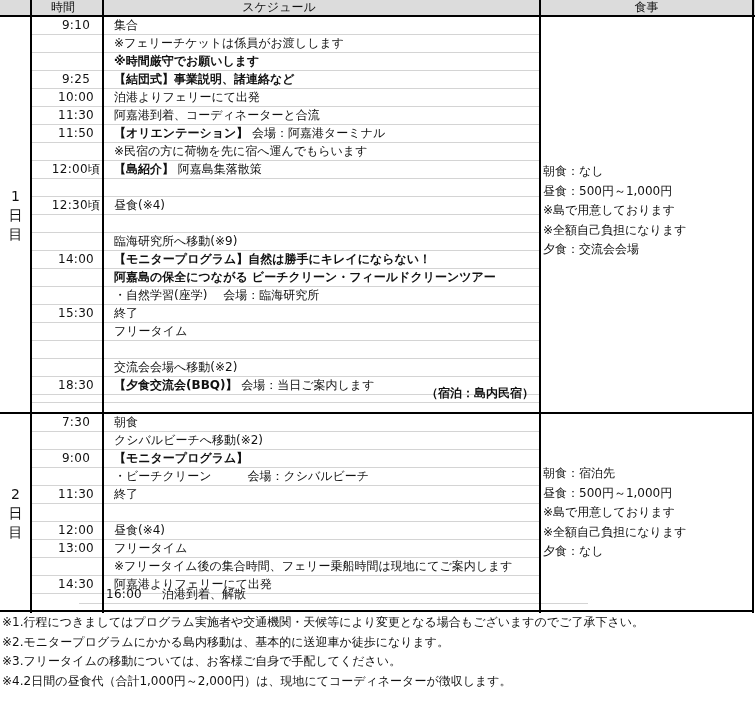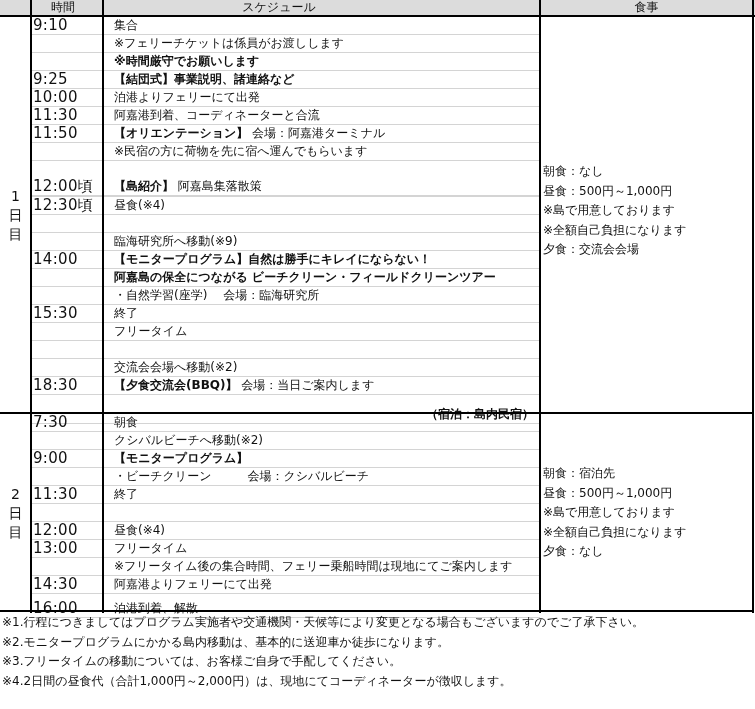--- a/index.html
+++ b/index.html
@@ -26,21 +26,21 @@
       position: absolute; left: 0; width: 31px;
       display: flex; flex-direction: column; align-items: center; justify-content: center;
       font-size: 14px; line-height: 19px;
     }
     .row {
       position: absolute; left: 31px; width: 509px; height: 18px;
       border-bottom: 1px solid #d4d4d4; box-sizing: border-box;
     }
     .time {
       position: absolute; left: 2px; width: 86px; height: 17px; line-height: 17px;
-      font-size: 15px; letter-spacing: 0.3px;
+      text-align: center; font-size: 12px; letter-spacing: 0.3px;
     }
     .sched {
       position: absolute; left: 83px; width: 420px; height: 17px; line-height: 17px;
       font-size: 12px; white-space: nowrap; overflow: hidden;
     }
     .sched.bold { font-weight: bold; }
     .sched.right { text-align: right; left: 75px; width: 428px; font-weight: bold; }
     .meal {
       position: absolute; left: 543px; width: 208px;
       font-size: 12px; line-height: 19.5px;
@@ -94,21 +94,21 @@
           <div class="sched">阿嘉港到着、コーディネーターと合流</div>
         </div>
         <div class="row" style="top: 108px;">
           <div class="time">11:50</div>
           <div class="sched"><b>【オリエンテーション】</b><span> 会場：阿嘉港ターミナル</span></div>
         </div>
         <div class="row" style="top: 126px;">
           <div class="time"></div>
           <div class="sched">※民宿の方に荷物を先に宿へ運んでもらいます</div>
         </div>
-        <div class="row" style="top: 161px;">
+        <div class="row" style="top: 144px;">
           <div class="time">12:00頃</div>
           <div class="sched"><b>【島紹介】</b><span> 阿嘉島集落散策</span></div>
         </div>
         <div class="row" style="top: 162px;">
           <div class="time"></div>
           <div class="sched"></div>
         </div>
         <div class="row" style="top: 180px;">
           <div class="time">12:30頃</div>
           <div class="sched">昼食(※4)</div>
@@ -146,21 +146,21 @@
           <div class="sched"></div>
         </div>
         <div class="row" style="top: 342px;">
           <div class="time"></div>
           <div class="sched">交流会会場へ移動(※2)</div>
         </div>
         <div class="row" style="top: 360px;">
           <div class="time">18:30</div>
           <div class="sched"><b>【夕食交流会(BBQ)】</b><span> 会場：当日ご案内します</span></div>
         </div>
-        <div class="row" style="top: 389px; padding-left: 25px;">
+        <div class="row" style="top: 368px; padding-left: 25px;">
           <div class="time"></div>
           <div class="sched bold right">（宿泊：島内民宿）</div>
         </div>
         <div class="meal" style="top: 145px;">
           <div>朝食：なし</div>
           <div>昼食：500円～1,000円</div>
           <div>※島で用意しております</div>
           <div>※全額自己負担になります</div>
           <div>夕食：交流会会場</div>
         </div>
@@ -204,21 +204,21 @@
           <div class="sched">フリータイム</div>
         </div>
         <div class="row" style="top: 144px;">
           <div class="time"></div>
           <div class="sched">※フリータイム後の集合時間、フェリー乗船時間は現地にてご案内します</div>
         </div>
         <div class="row" style="top: 162px;">
           <div class="time">14:30</div>
           <div class="sched">阿嘉港よりフェリーにて出発</div>
         </div>
-        <div class="row" style="top: 186px;">
+        <div class="row" style="top: 172px; margin-left: 48px;">
           <div class="time">16:00</div>
           <div class="sched">泊港到着、解散</div>
         </div>
         <div class="meal" style="top: 50px;">
           <div>朝食：宿泊先</div>
           <div>昼食：500円～1,000円</div>
           <div>※島で用意しております</div>
           <div>※全額自己負担になります</div>
           <div>夕食：なし</div>
         </div>

